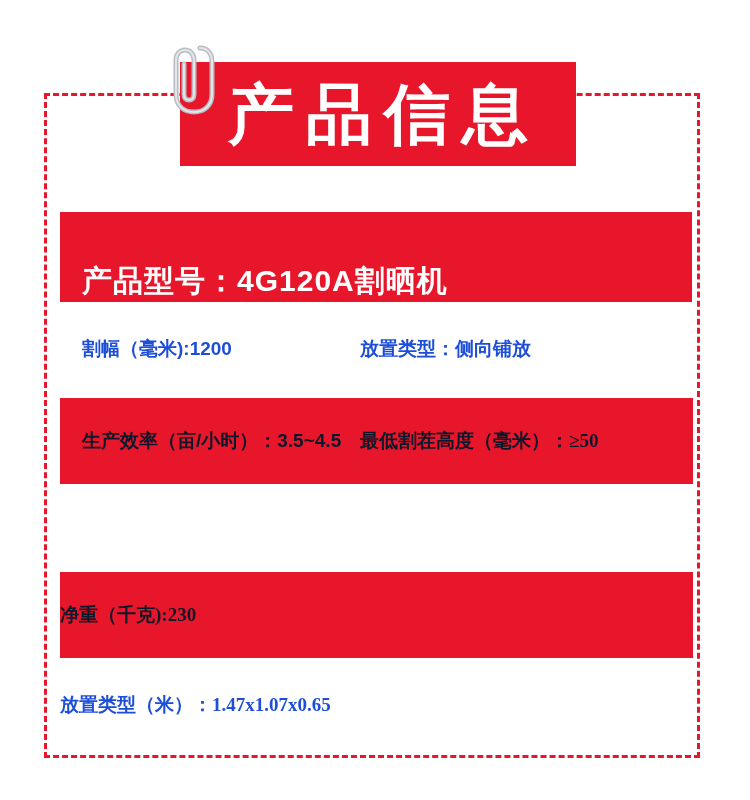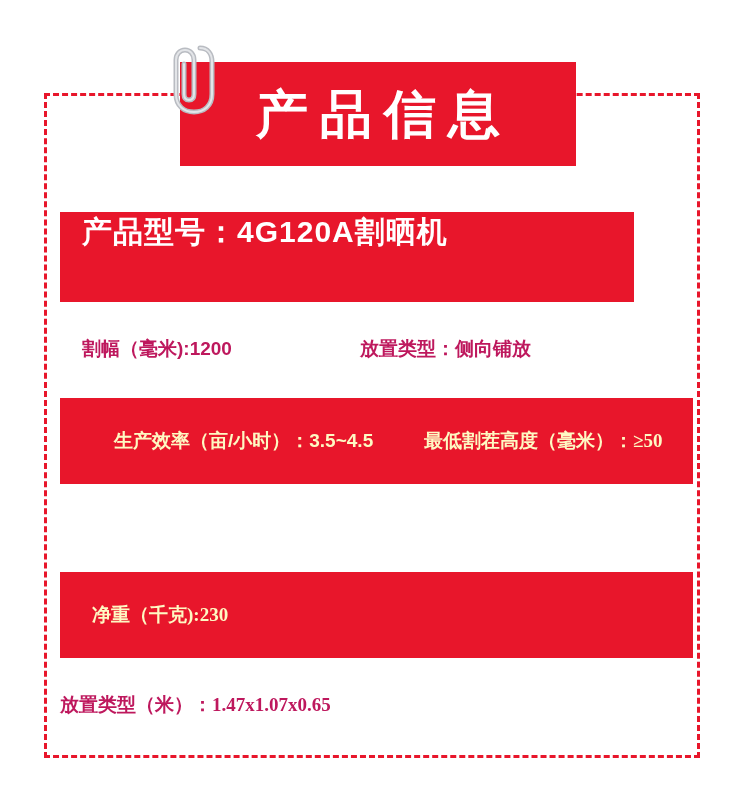--- a/index.html
+++ b/index.html
@@ -46,37 +46,37 @@
     width: 396px;
     height: 104px;
     background: #e8162b;
     z-index: 4;
     display: flex;
     align-items: center;
     justify-content: center;
   }
   .title-text {
     color: #ffffff;
-    font-size: 52px;
+    font-size: 66px;
     font-weight: bold;
     letter-spacing: 12px;
     text-indent: 12px;
     font-family: "Liberation Sans", sans-serif;
     line-height: 1;
   }
   
   .model-row {
     position: absolute;
     left: 60px;
     top: 212px;
-    width: 574px;
+    width: 632px;
     height: 90px;
     background: #e8162b;
     display: flex;
-    align-items: flex-start;
+    align-items: flex-end;
   }
   .model-text {
     color: #ffffff;
     font-size: 30px;
     font-weight: bold;
     padding-left: 22px;
     letter-spacing: 1px;
   }
   
   .spec-row {
@@ -102,25 +102,24 @@
   .cell.left {
     width: 300px;
     padding-left: 22px;
     box-sizing: border-box;
   }
   .cell.right {
     flex: 1;
     font-family: Liberation Serif, serif;
   }
   .plain .cell {
-    color: #be185d;
+    color: #1d4ed8;
   }
   .shaded .cell {
-    color: #fef9c3;
-    margin-left: 32px;
+    color: #0f172a;
   }
   .row1 { top: 306px; }
   .row2 { top: 398px; }
   .row3 { top: 488px; }
   .row4 { top: 572px; }
   .row5 { top: 662px; }
 </style>
 </head>
 <body>
 

